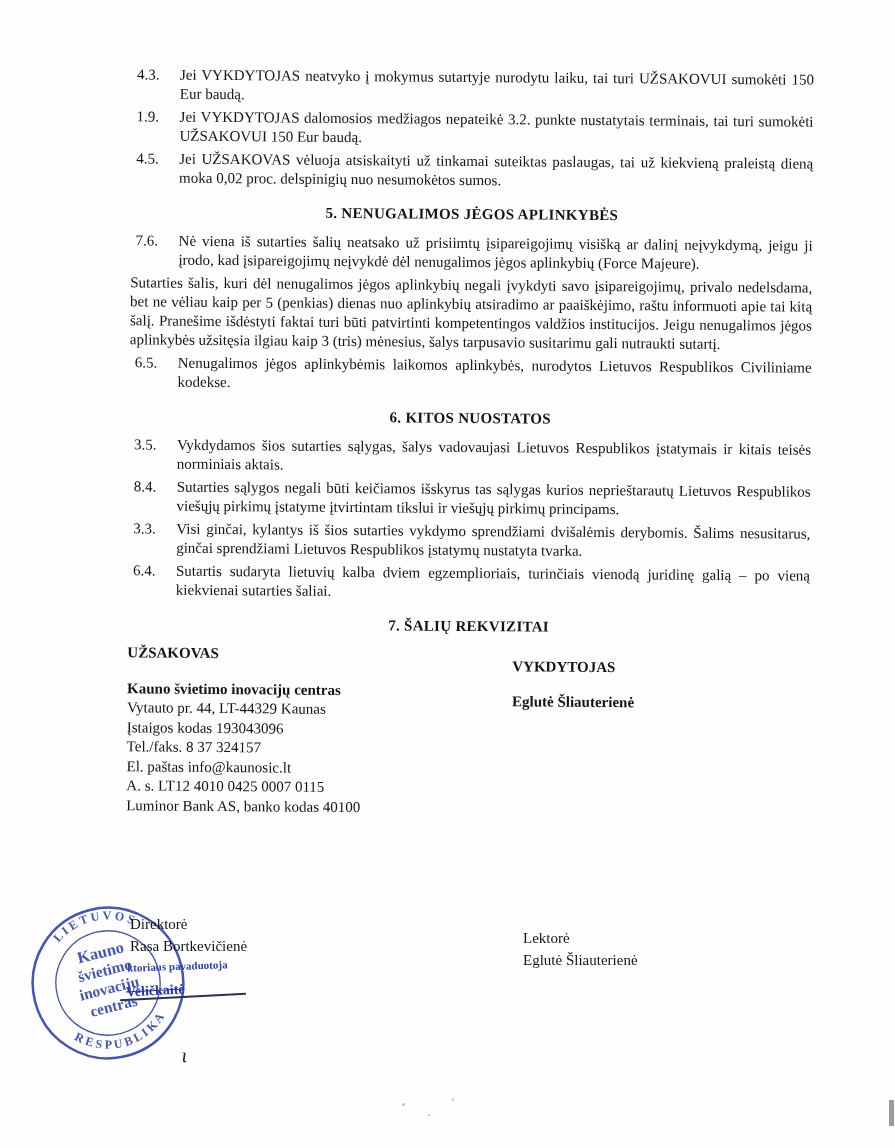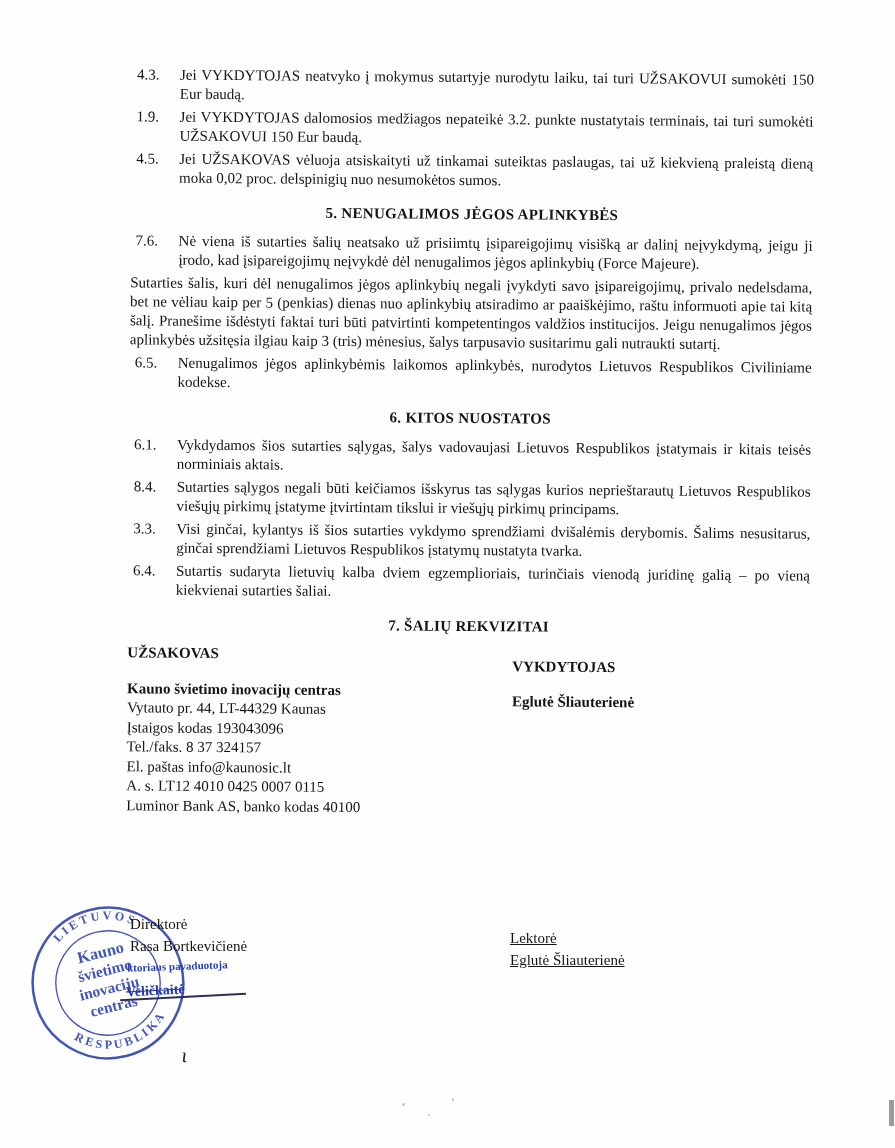--- a/index.html
+++ b/index.html
@@ -23,21 +23,21 @@
     margin:15px 0 10px 0;letter-spacing:.3px;
   }
   .requisites{display:flex;margin-top:4px;}
   .req-left{width:385px;}
   .req-right{flex:1;padding-top:11px;}
   .req-title{font-weight:bold;font-size:15px;}
   .org-name{font-weight:bold;margin-top:17px;}
   .addr-line{line-height:19.5px;}
   .contractor-name{font-weight:bold;margin-top:16px;}
   .sig-left{position:absolute;left:130px;top:913px;font-size:15px;line-height:22px;z-index:2;}
-  .sig-right{position:absolute;left:510px;top:927px;font-size:15px;line-height:22px;z-index:2;text-decoration:underline;}
+  .sig-right{position:absolute;left:523px;top:927px;font-size:15px;line-height:22px;z-index:2;}
   .stamp-wrap{position:absolute;left:26px;top:901px;width:164px;height:164px;z-index:1;}
   .stamp-wrap svg{transform:rotate(-14deg);opacity:.88;}
   .deputy-note{
     position:absolute;left:127px;top:960px;z-index:3;
     color:#2a3faf;font-size:11px;font-weight:bold;transform:rotate(-2deg);
     white-space:nowrap;
   }
   .struck-name{
     position:absolute;left:126px;top:983px;z-index:3;
     color:#2437a6;font-size:14px;font-weight:bold;
@@ -85,21 +85,21 @@
     <div class="clause">
       <span class="txt">Sutarties šalis, kuri dėl nenugalimos jėgos aplinkybių negali įvykdyti savo įsipareigojimų, privalo nedelsdama, bet ne vėliau kaip per 5 (penkias) dienas nuo aplinkybių atsiradimo ar paaiškėjimo, raštu informuoti apie tai kitą šalį. Pranešime išdėstyti faktai turi būti patvirtinti kompetentingos valdžios institucijos. Jeigu nenugalimos jėgos aplinkybės užsitęsia ilgiau kaip 3 (tris) mėnesius, šalys tarpusavio susitarimu gali nutraukti sutartį.</span>
     </div>
     <div class="clause">
       <span class="num">6.5.</span>
       <span class="txt">Nenugalimos jėgos aplinkybėmis laikomos aplinkybės, nurodytos Lietuvos Respublikos Civiliniame kodekse.</span>
     </div>
 
     <div class="section-heading">6. KITOS NUOSTATOS</div>
     <div class="clause">
-      <span class="num">6.1.</span>
+      <span class="num">3.5.</span>
       <span class="txt">Vykdydamos šios sutarties sąlygas, šalys vadovaujasi Lietuvos Respublikos įstatymais ir kitais teisės norminiais aktais.</span>
     </div>
     <div class="clause">
       <span class="num">8.4.</span>
       <span class="txt">Sutarties sąlygos negali būti keičiamos išskyrus tas sąlygas kurios neprieštarautų Lietuvos Respublikos viešųjų pirkimų įstatyme įtvirtintam tikslui ir viešųjų pirkimų principams.</span>
     </div>
     <div class="clause">
       <span class="num">3.3.</span>
       <span class="txt">Visi ginčai, kylantys iš šios sutarties vykdymo sprendžiami dvišalėmis derybomis. Šalims nesusitarus, ginčai sprendžiami Lietuvos Respublikos įstatymų nustatyta tvarka.</span>
     </div>

